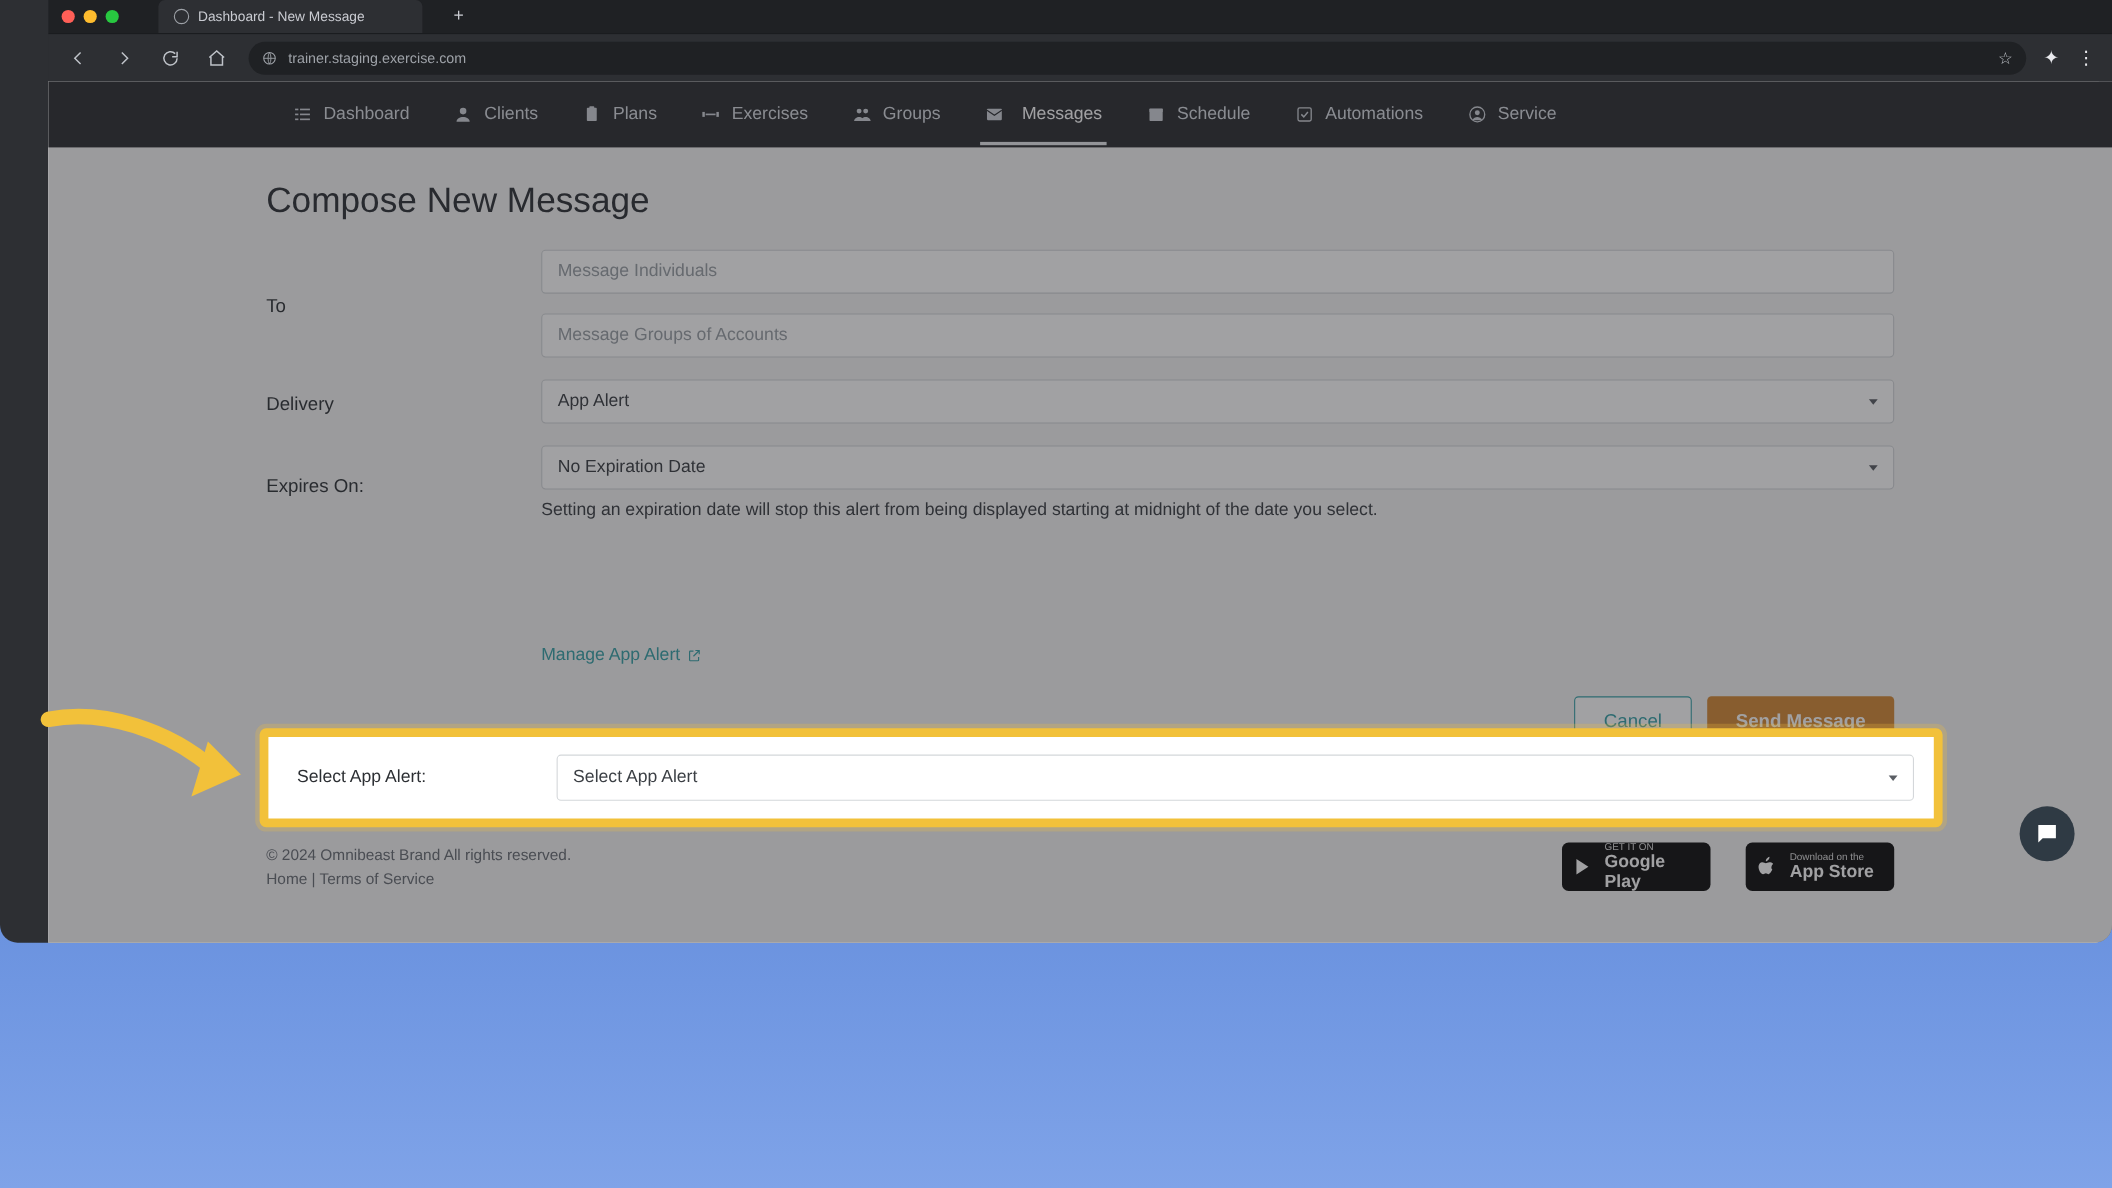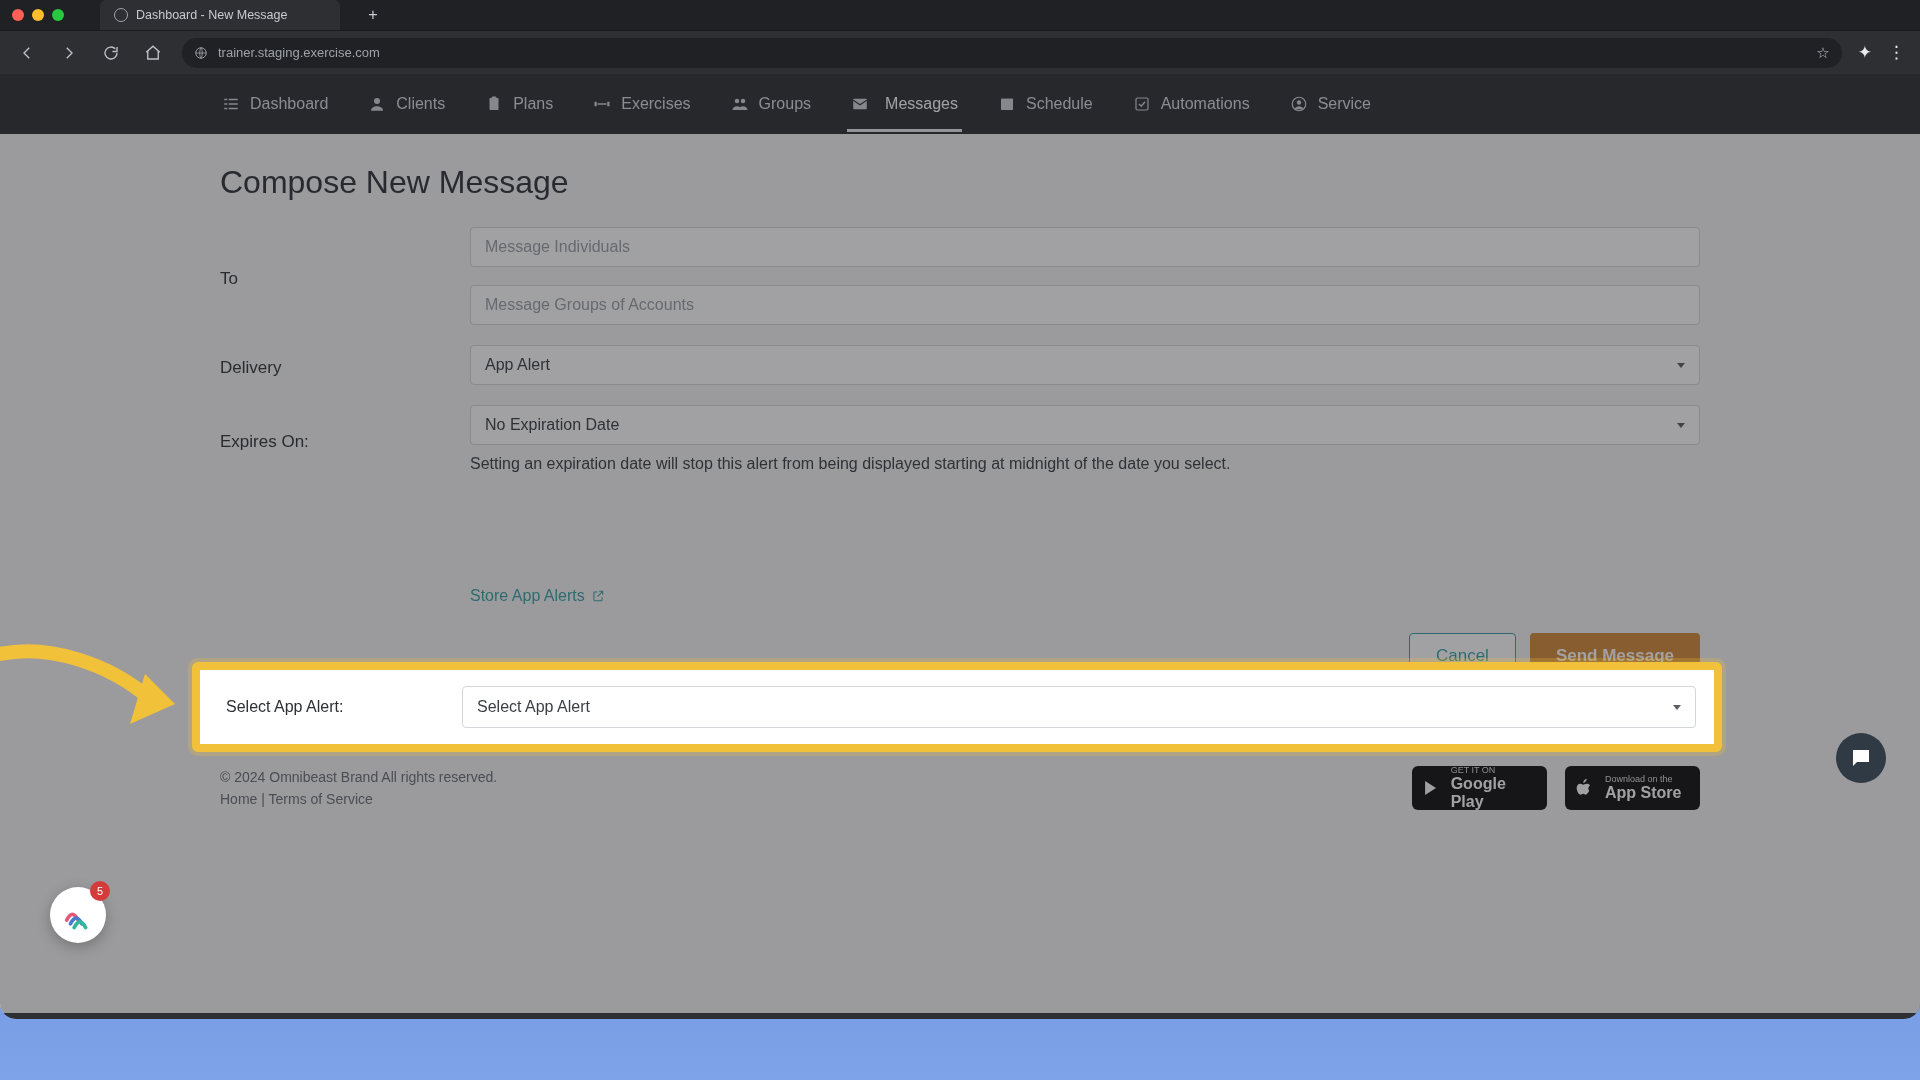--- a/index.html
+++ b/index.html
@@ -1,20 +1,20 @@
 <!DOCTYPE html>
 <html><head>
 <meta charset="utf-8">
 <style>
   * { box-sizing: border-box; margin: 0; padding: 0; font-family: -apple-system, BlinkMacSystemFont, "Segoe UI", Helvetica, Arial, sans-serif; }
   html, body { width: 1920px; height: 1080px; overflow: hidden; }
   body { background: linear-gradient(to bottom, #5a85d8 60%, #7fa3e8 100%); }
 
   
-  .browser-chrome { width: 1920px; height: 1019px; background: #2d2f33; border-radius: 0 0 16px 16px; overflow: hidden; position: relative;}
+  .browser-chrome { width: 1920px; height: 857px; background: #2d2f33; border-radius: 0 0 16px 16px; overflow: hidden; position: relative; padding-left: 44px;}
   .titlebar { height: 30px; background: #1f2124; display: flex; align-items: center; padding: 0 12px; gap: 8px; }
   .wbtn { width: 12px; height: 12px; border-radius: 50%; }
   .wbtn.close { background:#ff5f57; }
   .wbtn.min   { background:#febc2e; }
   .wbtn.max   { background:#28c840; }
   .tab { display:flex; align-items:center; gap:8px; background:#2d2f33; color:#c9cbd1; height:30px; padding:0 14px 0 14px; margin-left:28px; border-radius:6px 6px 0 0; font-size:12.5px; min-width:240px;}
   .tab .globe { width:14px;height:14px;border:1.4px solid #9ea2a8;border-radius:50%; position:relative;}
   .newtab { color:#c9cbd1; font-size:16px; margin-left:14px; width:22px;height:22px;display:flex;align-items:center;justify-content:center;}
 
   .toolbar { height: 44px; background: #2d2f33; display:flex; align-items:center; padding:0 14px; gap:16px; border-top:1px solid #1a1c1f;}
@@ -50,21 +50,21 @@
   .link { color:#3aa3a9; font-size:16px; display:inline-flex; align-items:center; gap:6px; margin-top:12px;}
   .ext { width:14px;height:14px; }
   .actions { display:flex; gap:14px; justify-content:flex-end; margin-top:28px;}
   .btn { height:46px; padding:0 26px; border-radius:4px; font-size:17px; display:inline-flex; align-items:center; justify-content:center; cursor:pointer;}
   .btn.cancel { background:#fff; border:1.5px solid #3aa3a9; color:#3aa3a9;}
   .btn.primary{ background:#d58a38; color:#fff; border:none; font-weight:600;}
 
   .footer { border-top:1px solid #e2e4e7; margin-top:60px; padding:26px 0 0 0; display:flex; align-items:center;}
   .foot-left { color:#6a6f76; font-size:14px; line-height:1.6;}
   .foot-left a { color:#6a6f76; }
-  .badges { margin-left:auto; display:flex; gap:18px;}
+  .badges { margin-left:auto; display:flex; gap:32px;}
   .store { width:135px; height:44px; background:#111; border-radius:6px; color:#fff; display:flex; align-items:center; gap:10px; padding:0 10px;}
   .store .s1 { font-size:9px; line-height:1; color:#ddd;}
   .store .s2 { font-size:16px; font-weight:600; line-height:1.1;}
   .store svg { fill:#fff;}
 
   
   .dim { position:absolute; inset:0; background:rgba(30,32,36,0.42); pointer-events:none;}
 
   
   .hl { position:absolute; left:192px; top:588px; width:1530px; height:90px; background:#fff; border:8px solid #f2c13a; border-radius:6px; box-shadow:0 0 0 4px rgba(242,193,58,0.25); display:flex; align-items:center; padding:0 18px 0 26px;}
@@ -241,21 +241,21 @@
             <div class="help">Setting an expiration date will stop this alert from being displayed starting at midnight of the date you select.</div>
           </div>
         </div>
 
         <div style="height:96px;"></div>
 
         <div class="row" style="margin-top:0;">
           <div class="lab"></div>
           <div class="field">
              <a class="link">
-               <span>Store App Alerts</span>
+               <span>Manage App Alert</span>
                <svg class="ext" viewBox="0 0 24 24">
                   <path d="M14 4h6v6M20 4l-9 9M19 14v5a1 1 0 0 1-1 1H6a1 1 0 0 1-1-1V6a1 1 0 0 1 1-1h5" fill="none" stroke="#3aa3a9" stroke-width="1.8"></path>
                 </svg>
              </a>
              <div class="actions">
                <button class="btn cancel">
                   <span>Cancel</span>
                 </button>
                <button class="btn primary">
                   <span>Send Message</span>

